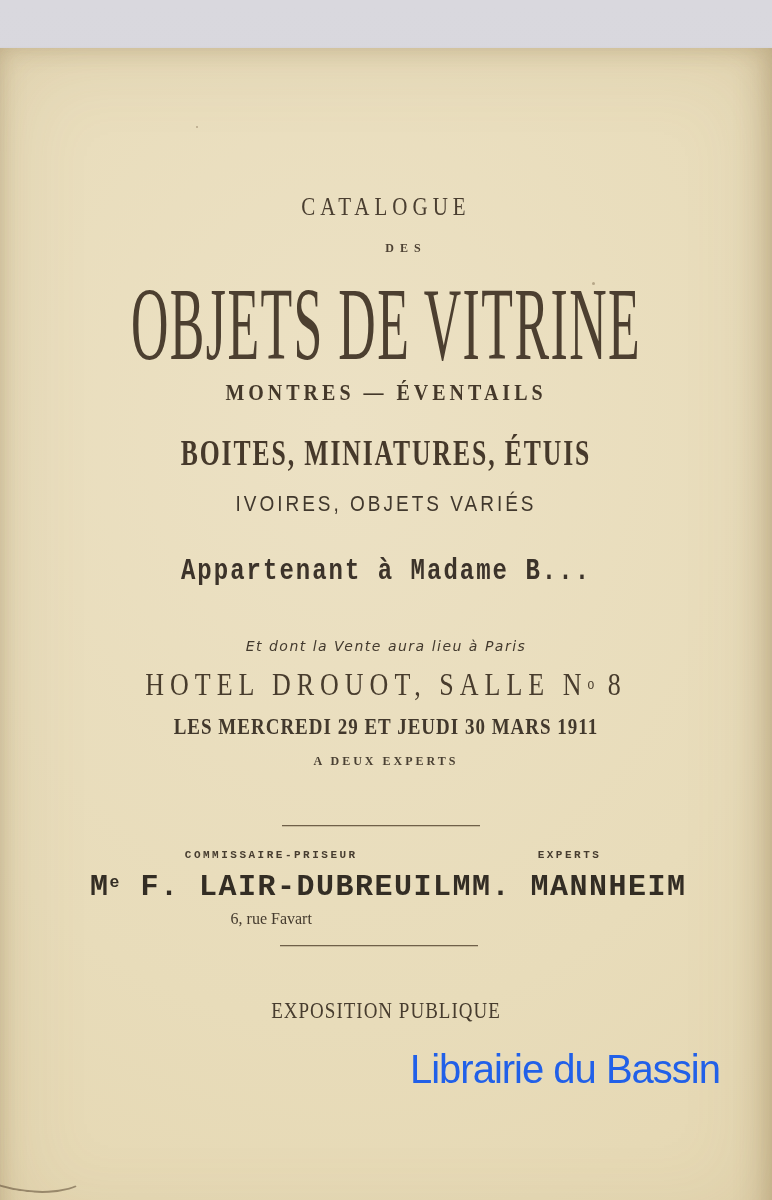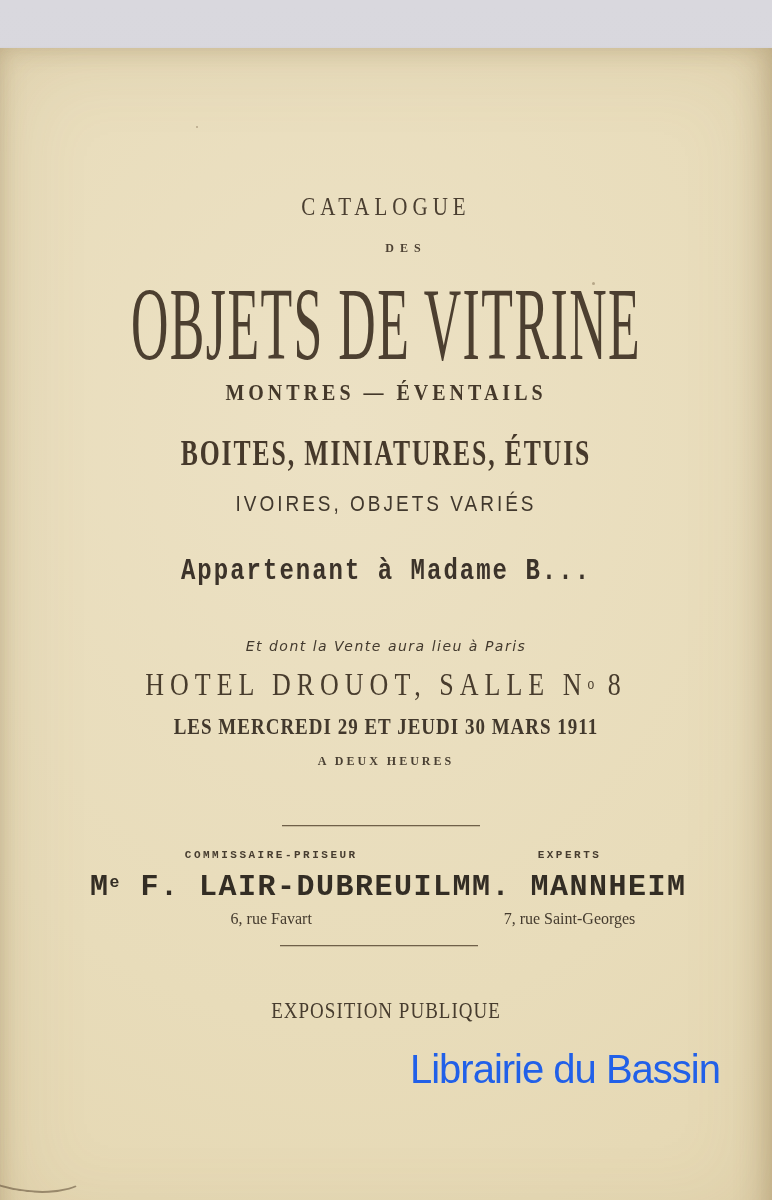--- a/index.html
+++ b/index.html
@@ -79,35 +79,34 @@
 
     <div class="t stretch montres">MONTRES — ÉVENTAILS</div>
     <div class="t stretch boites">BOITES, MINIATURES, ÉTUIS</div>
     <div class="t stretch ivoires">IVOIRES, OBJETS VARIÉS</div>
 
     <div class="t stretch owner">Appartenant à Madame B...</div>
 
     <div class="t sale-intro">Et dont la Vente aura lieu à Paris</div>
     <div class="t stretch venue"><span>HOTEL DROUOT, SALLE N</span><sup>o</sup><span> 8</span></div>
     <div class="t stretch dates">LES MERCREDI 29 ET JEUDI 30 MARS 1911</div>
-    <div class="t time">A DEUX HEURES</div>
+    <div class="t time">A DEUX EXPERTS</div>
 
     <div class="rule rule1"></div>
 
     <div class="officials">
       <div class="col">
         <div class="role">COMMISSAIRE-PRISEUR</div>
         <div class="name"><span>M</span><sup>e</sup><span> F. LAIR-DUBREUIL</span></div>
         <div class="addr">6, rue Favart</div>
       </div>
       <div class="vdivider"></div>
       <div class="col">
         <div class="role">EXPERTS</div>
         <div class="name">MM. MANNHEIM</div>
-        <div class="addr">7, rue Saint-Georges</div>
       </div>
     </div>
 
     <div class="rule rule2"></div>
 
     <div class="t stretch expo-title">EXPOSITION PUBLIQUE</div>
 
     <div class="watermark">Librairie du Bassin</div>
 
     <div class="speck" style="left:592px;top:234px;"></div>

